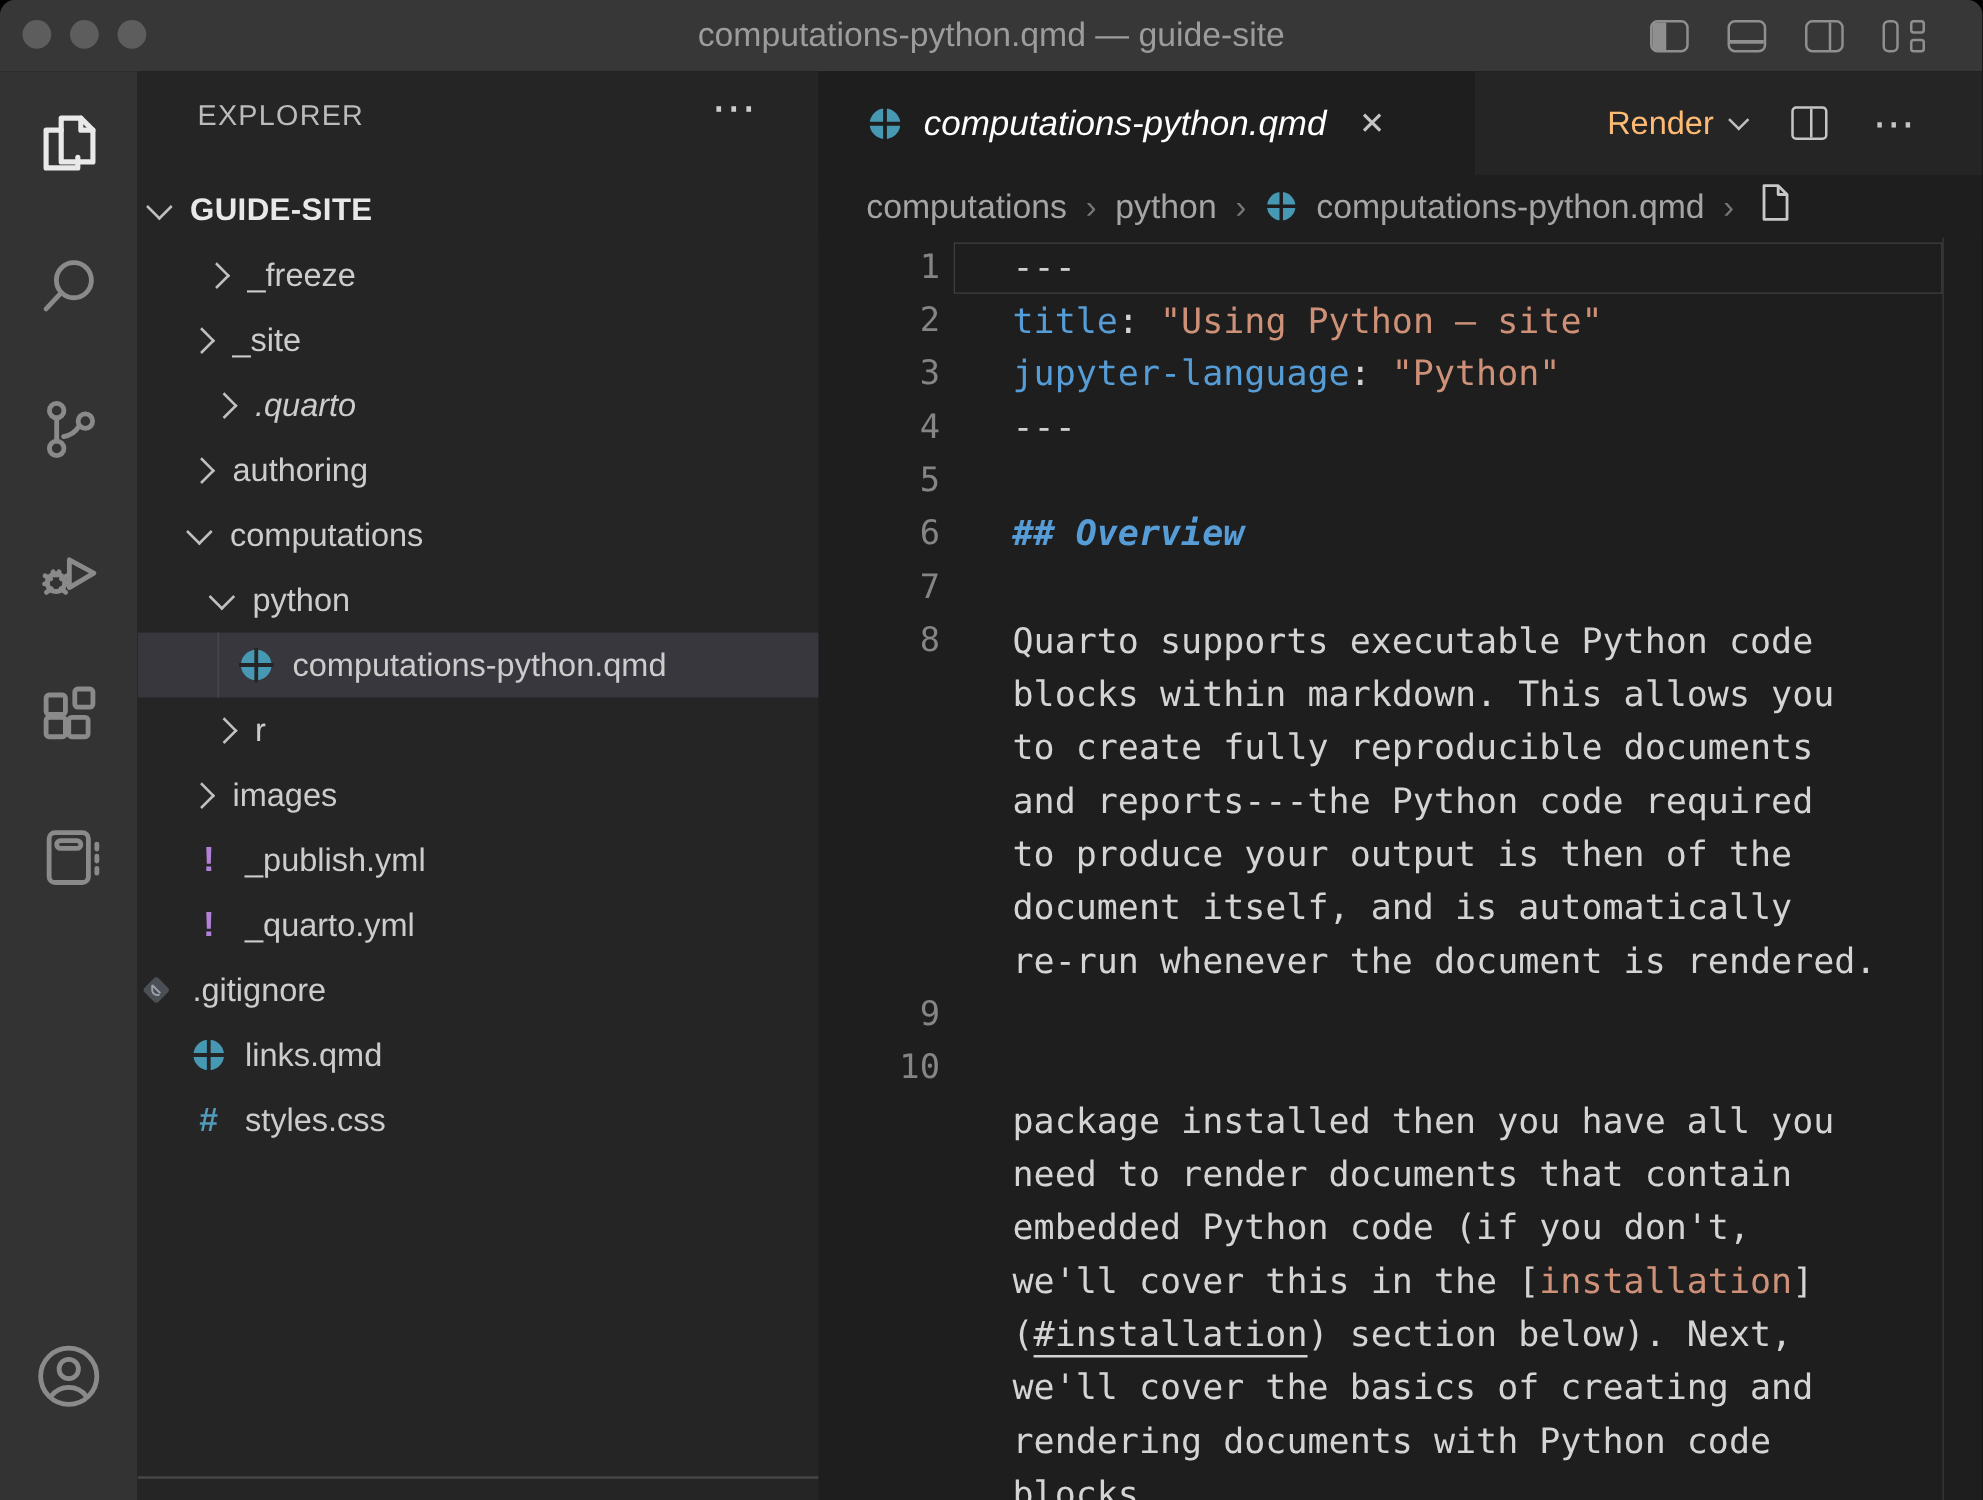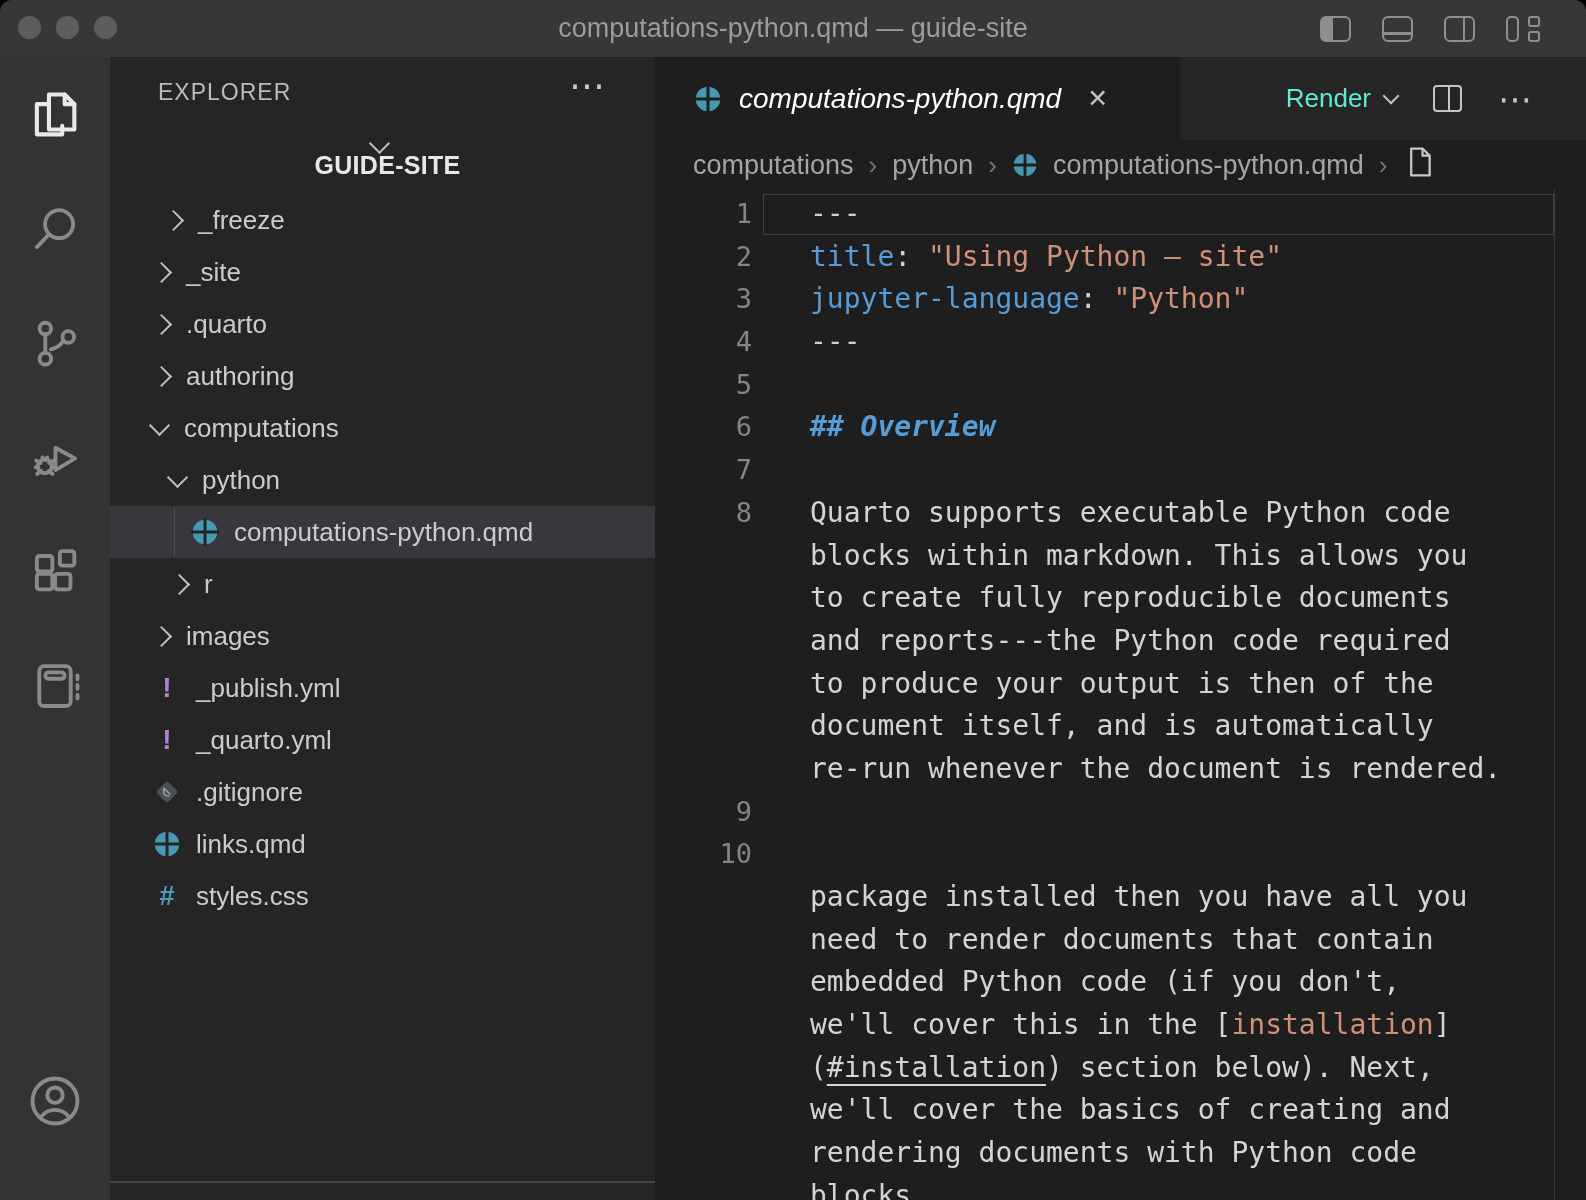--- a/index.html
+++ b/index.html
@@ -57,21 +57,21 @@
   .outline .orow{height:52px;display:flex;align-items:center;padding-left:22px;color:#cccccc;}
 
   
   .editor{position:absolute;left:655px;top:57px;width:931px;height:1143px;background:#1e1e1e;}
   .tabbar{position:absolute;left:0;top:0;right:0;height:83px;background:#252526;}
   .tab{position:absolute;left:0;top:0;width:525px;height:83px;background:#1e1e1e;display:flex;align-items:center;}
   .tab .ficon{margin-left:38px;margin-right:16px;}
   .tab .tab-label{color:#ffffff;font-style:italic;font-size:28px;font-weight:500;white-space:nowrap;}
   .tab .tab-close{margin-left:26px;color:#c5c5c5;font-size:25px;}
   .editor-actions{position:absolute;right:52px;top:0;height:83px;display:flex;align-items:center;gap:36px;}
-  .render-btn{display:flex;align-items:center;gap:14px;color:#5eead4;font-size:26px;}
+  .render-btn{display:flex;align-items:center;gap:14px;color:#fdba74;font-size:26px;}
   .render-btn .chev{width:10px;height:10px;border-right:2px solid #c0c0c0;border-bottom:2px solid #c0c0c0;transform:rotate(45deg);margin-top:-6px;}
   .split-icon{width:29px;height:27px;border:2px solid #c5c5c5;border-radius:4px;position:relative;box-sizing:border-box;}
   .split-icon::before{content:'';position:absolute;left:50%;top:0;bottom:0;width:2px;background:#c5c5c5;}
   .more-dots{color:#c5c5c5;font-size:34px;letter-spacing:2px;}
 
   .breadcrumbs{position:absolute;left:0;top:83px;right:0;height:50px;background:#1e1e1e;
     display:flex;align-items:center;padding-left:38px;gap:15px;color:#a5a5a5;font-size:27px;white-space:nowrap;overflow:hidden;}
   .breadcrumbs .sep{color:#767676;font-size:26px;}
   .breadcrumbs .ficon{width:26px;height:26px;margin:0;}
   .bc-fileicon svg{width:34px;height:36px;stroke:#c8c8c8;fill:none;stroke-width:1.6;stroke-linejoin:round;}
@@ -171,33 +171,33 @@
         </svg>
     </div>
   </div>
 
   <div class="sidebar">
     <div class="sb-header">
       <span class="sb-title">EXPLORER</span>
       <span class="sb-more">⋯</span>
     </div>
     <div class="tree" id="tree">
-        <div class="trow root" style="padding-left: 10px; flex-direction: column;">
+        <div class="trow root" style="padding-left: 10px;">
           <span class="chev down"></span>
           <span class="label">GUIDE-SITE</span>
         </div>
         <div class="trow" style="padding-left: 54px;">
           <span class="chev right"></span>
           <span class="label">_freeze</span>
         </div>
         <div class="trow" style="padding-left: 42px;">
           <span class="chev right"></span>
           <span class="label">_site</span>
         </div>
-        <div class="trow" style="padding-left: 42px;">
+        <div class="trow" style="padding-left: 60px; font-style: italic;">
           <span class="chev right"></span>
           <span class="label">.quarto</span>
         </div>
         <div class="trow" style="padding-left: 42px;">
           <span class="chev right"></span>
           <span class="label">authoring</span>
         </div>
         <div class="trow" style="padding-left: 42px;">
           <span class="chev down"></span>
           <span class="label">computations</span>
@@ -224,21 +224,21 @@
           <span class="label">images</span>
         </div>
         <div class="trow" style="padding-left: 42px;">
   <span class="ficon yaml">!</span>
 <span class="label">_publish.yml</span>
         </div>
         <div class="trow" style="padding-left: 42px;">
   <span class="ficon yaml">!</span>
 <span class="label">_quarto.yml</span>
         </div>
-        <div class="trow" style="padding-left: 42px;">
+        <div class="trow" style="">
   <span class="ficon git">
     <svg viewBox="0 0 24 24">
               <rect x="5.2" y="5.2" width="13.6" height="13.6" rx="2.5" transform="rotate(45 12 12)" fill="#4b4f56"></rect>
               <path d="M9.2 8.6 l5.6 5.6 M9.2 8.6 v3.4 a3.4 3.4 0 0 0 3.4 3.4 h1.6" stroke="#9aa1a8" stroke-width="1.3" fill="none"></path>
             </svg>
   </span>
 <span class="label">.gitignore</span>
         </div>
         <div class="trow" style="padding-left: 42px;">
   <span class="ficon quarto">

